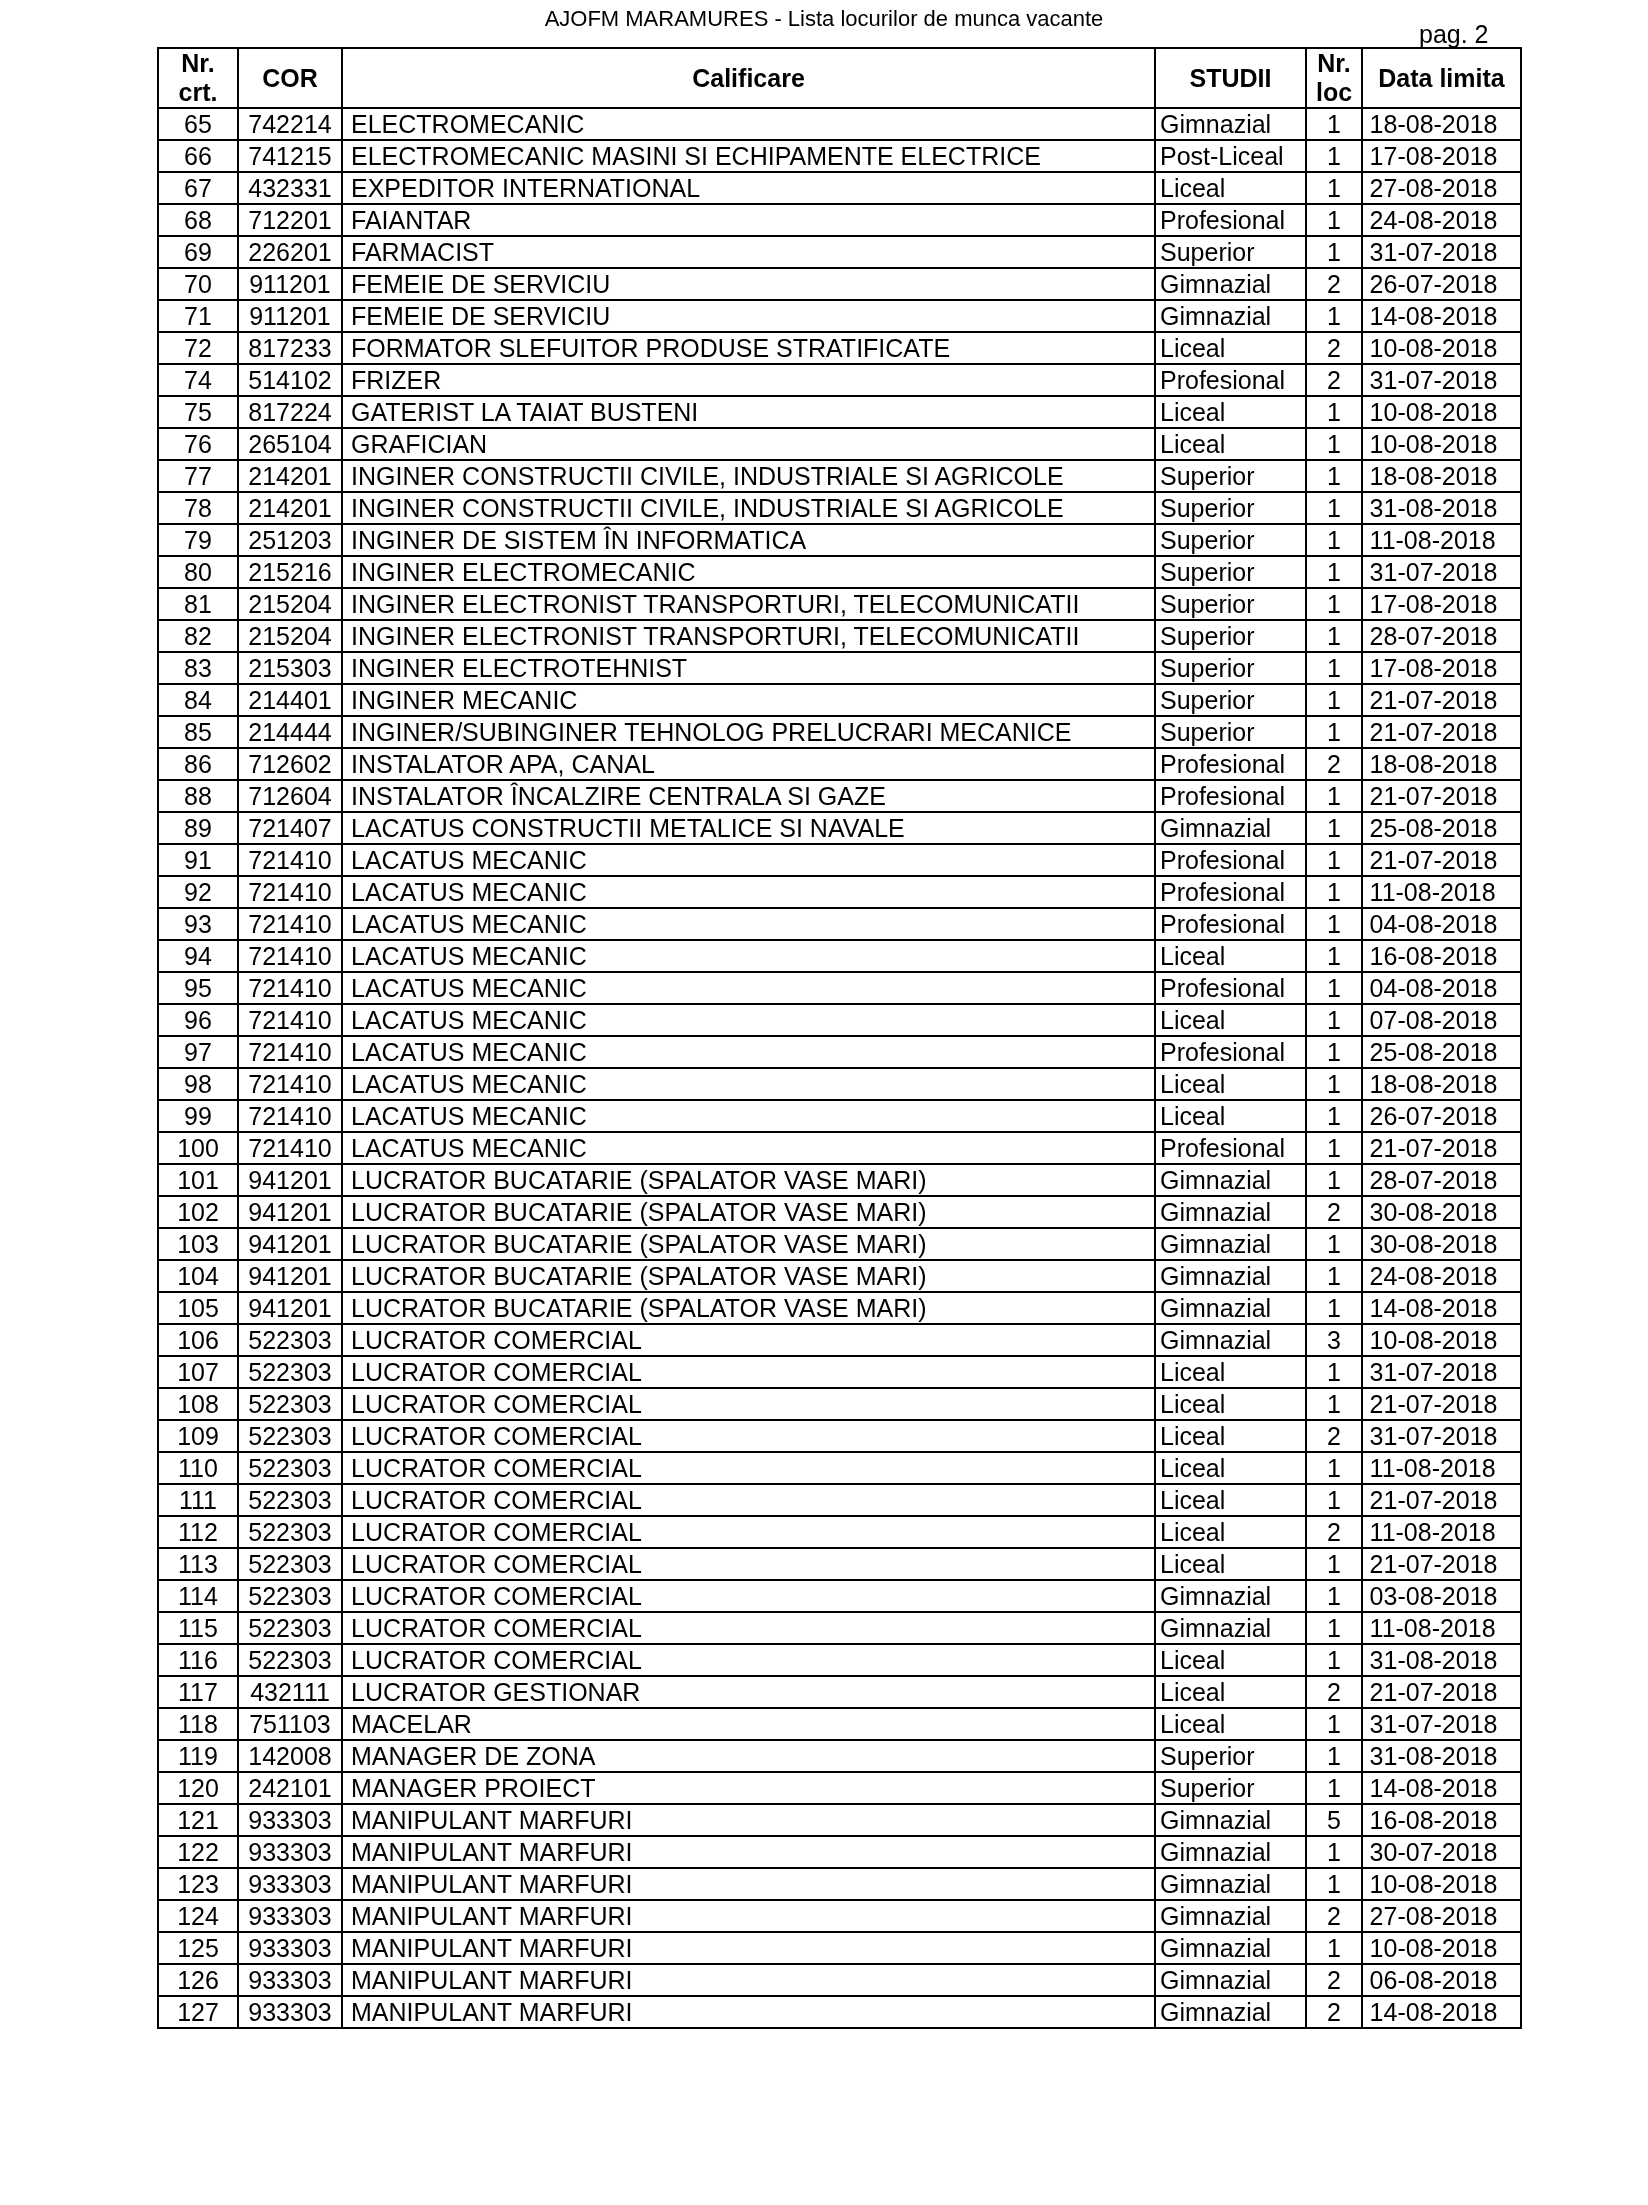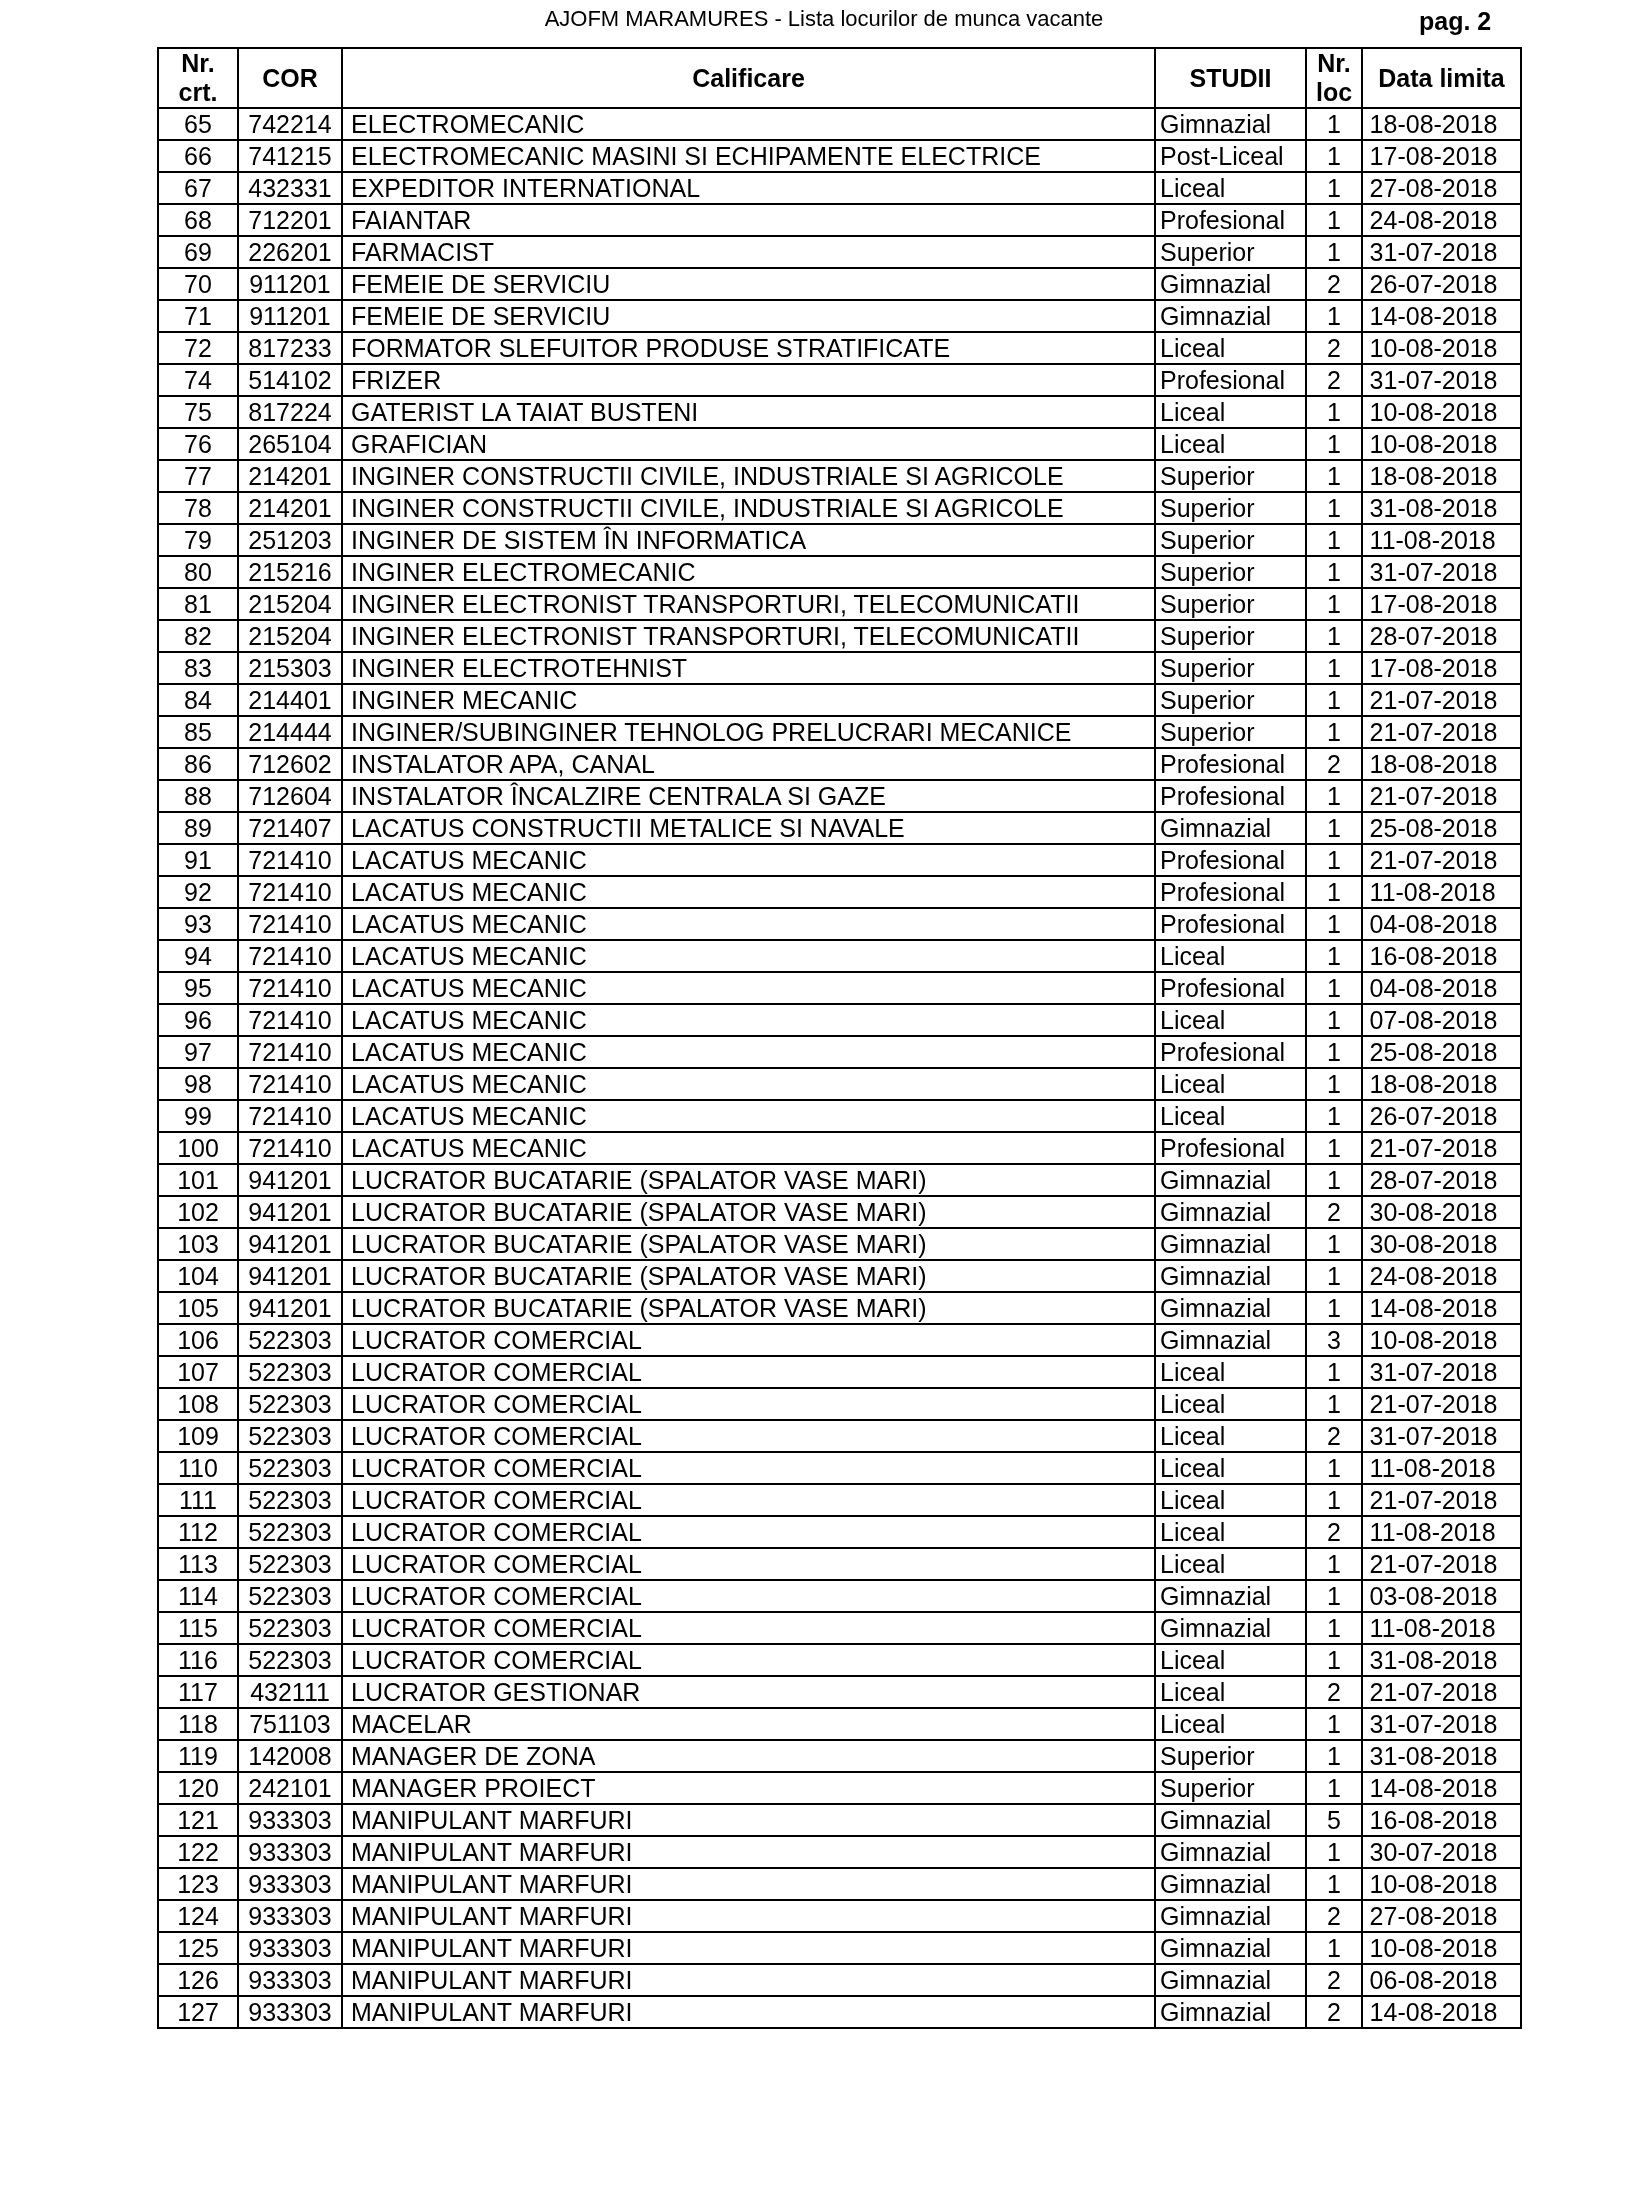--- a/index.html
+++ b/index.html
@@ -21,26 +21,25 @@
     top: 2.7px;
     left: 0;
     width: 100%;
     text-align: center;
     font-size: 22px;
     line-height: 31px;
     white-space: nowrap;
   }
   .page-num {
     position: absolute;
-    top: 6px;
+    top: 19px;
     left: 1419px;
     font-size: 25px;
     line-height: 31px;
     white-space: nowrap;
-    font-weight: bold;
   }
   table.vacancies {
     position: absolute;
     left: 157px;
     top: 47px;
     width: 1363px;
     border-collapse: collapse;
     table-layout: fixed;
     border: 1px solid #f9a8d4;
   }

